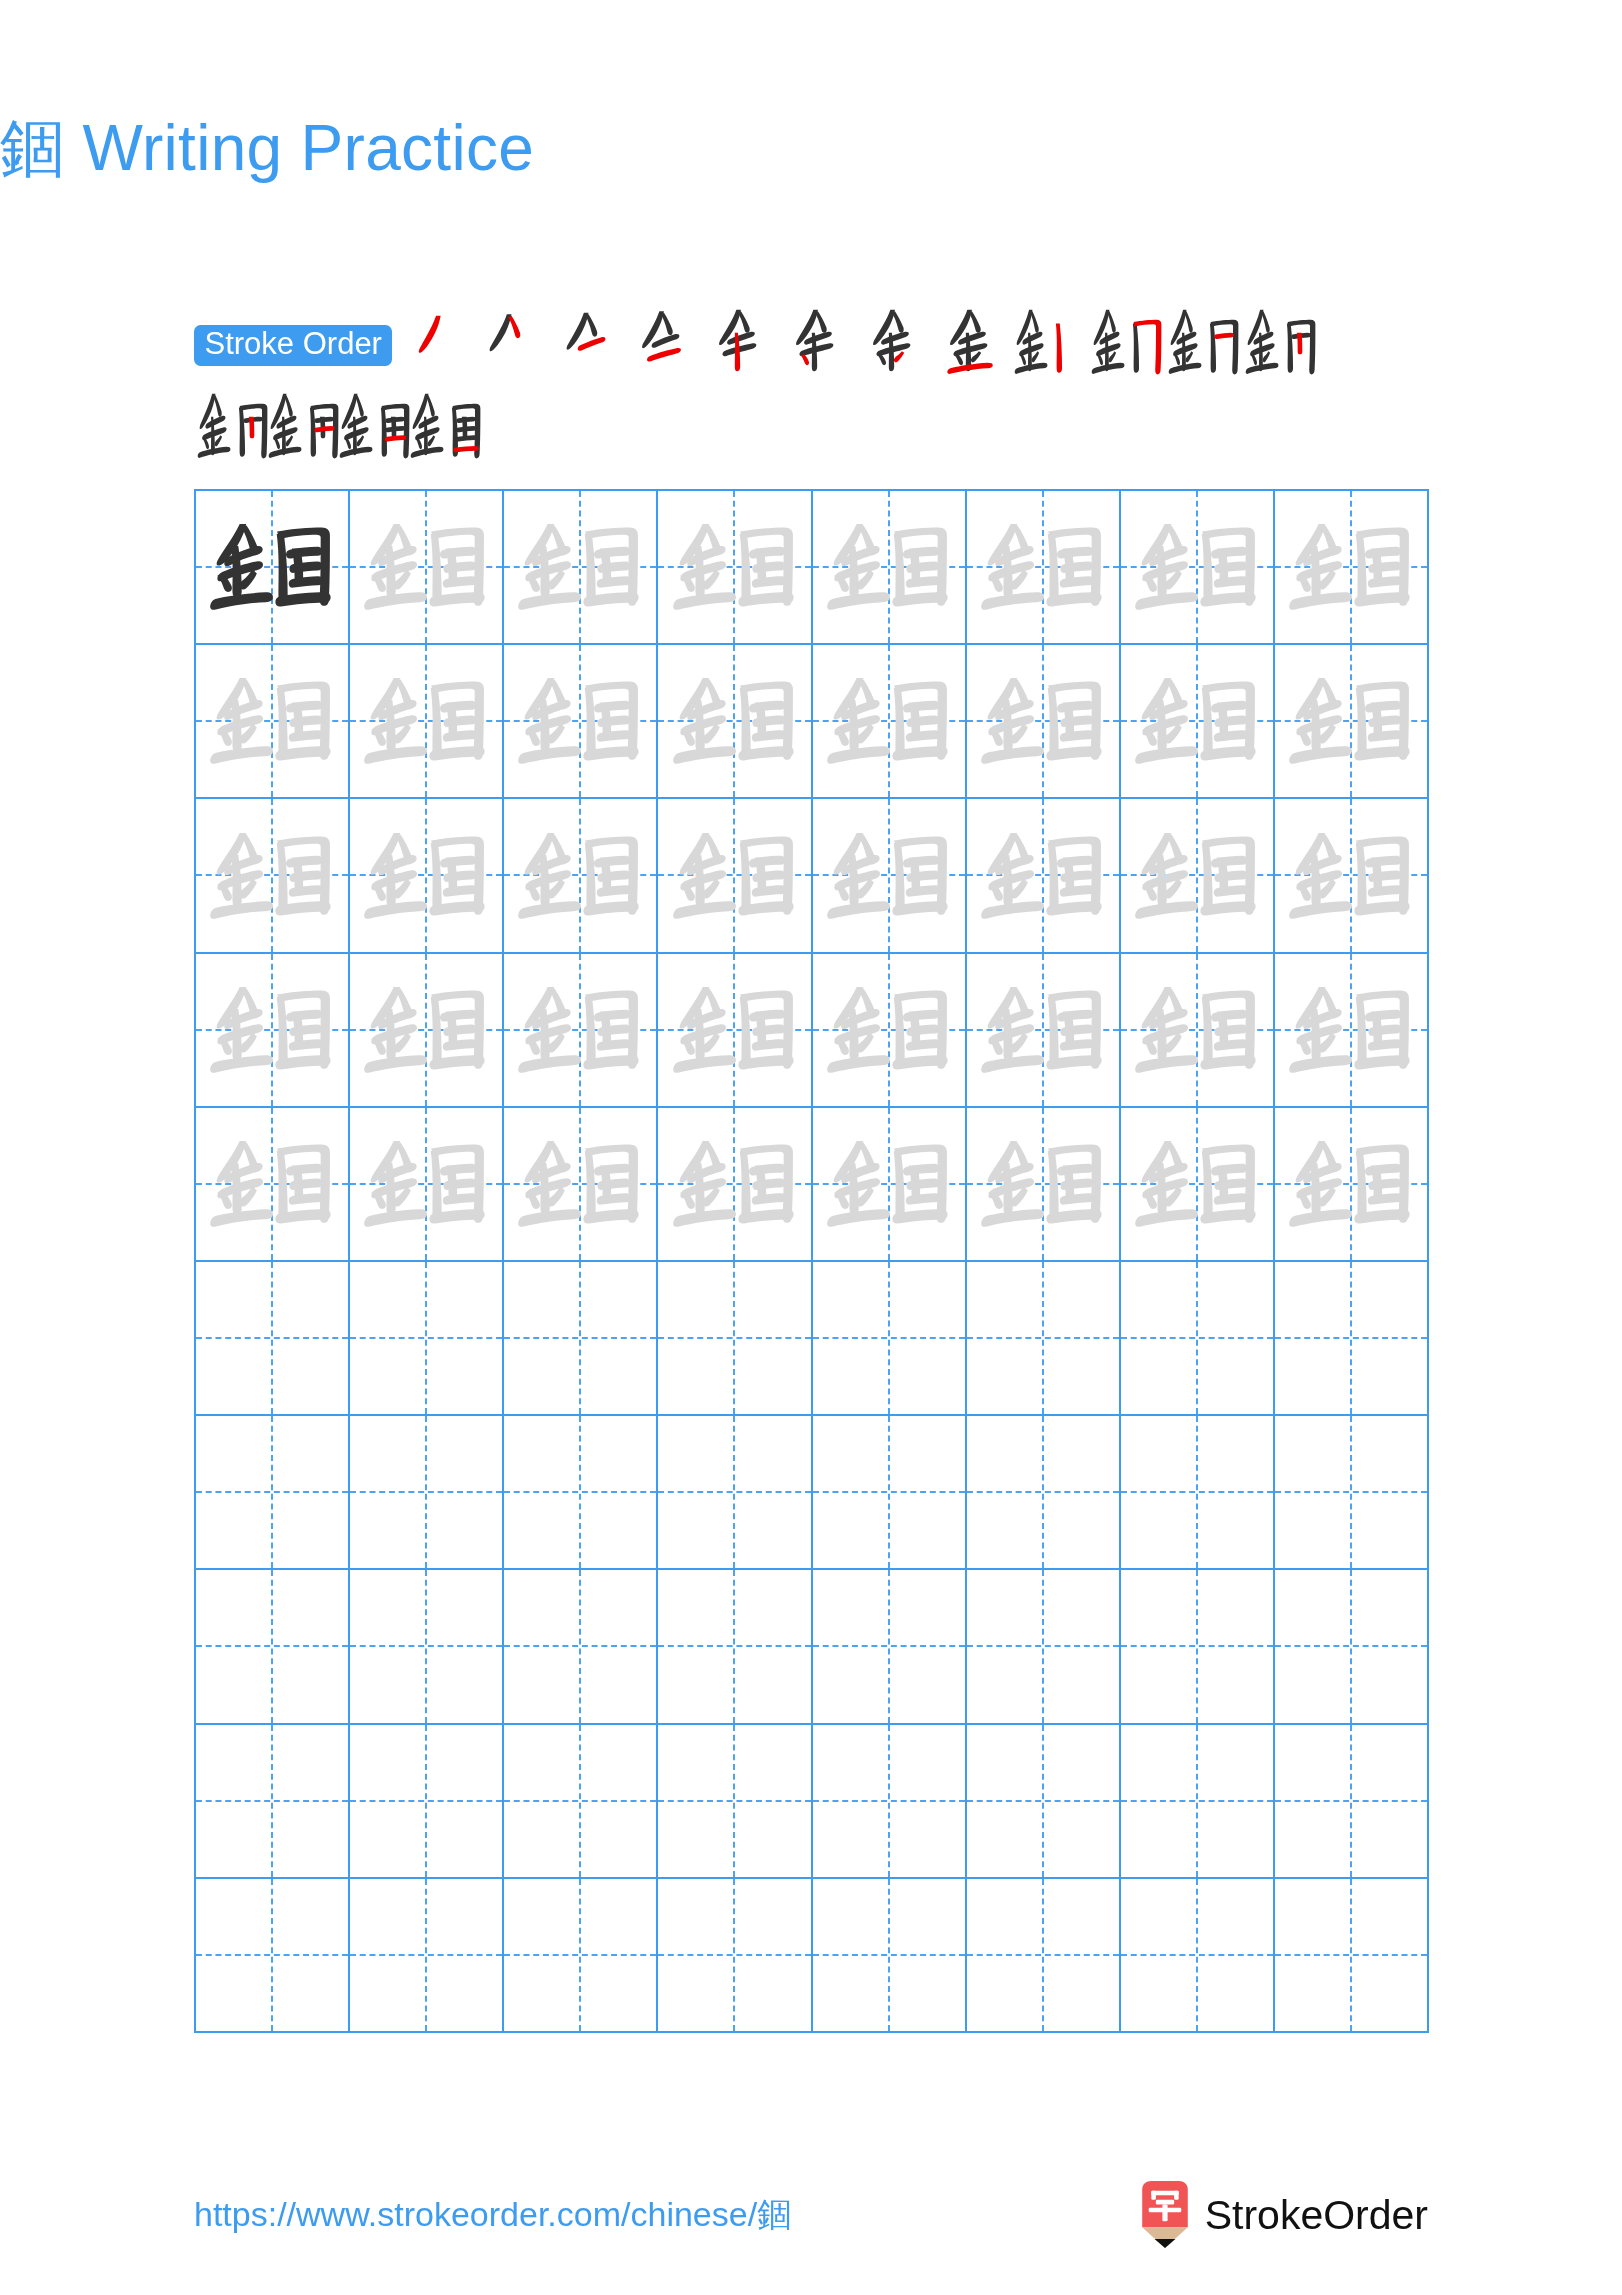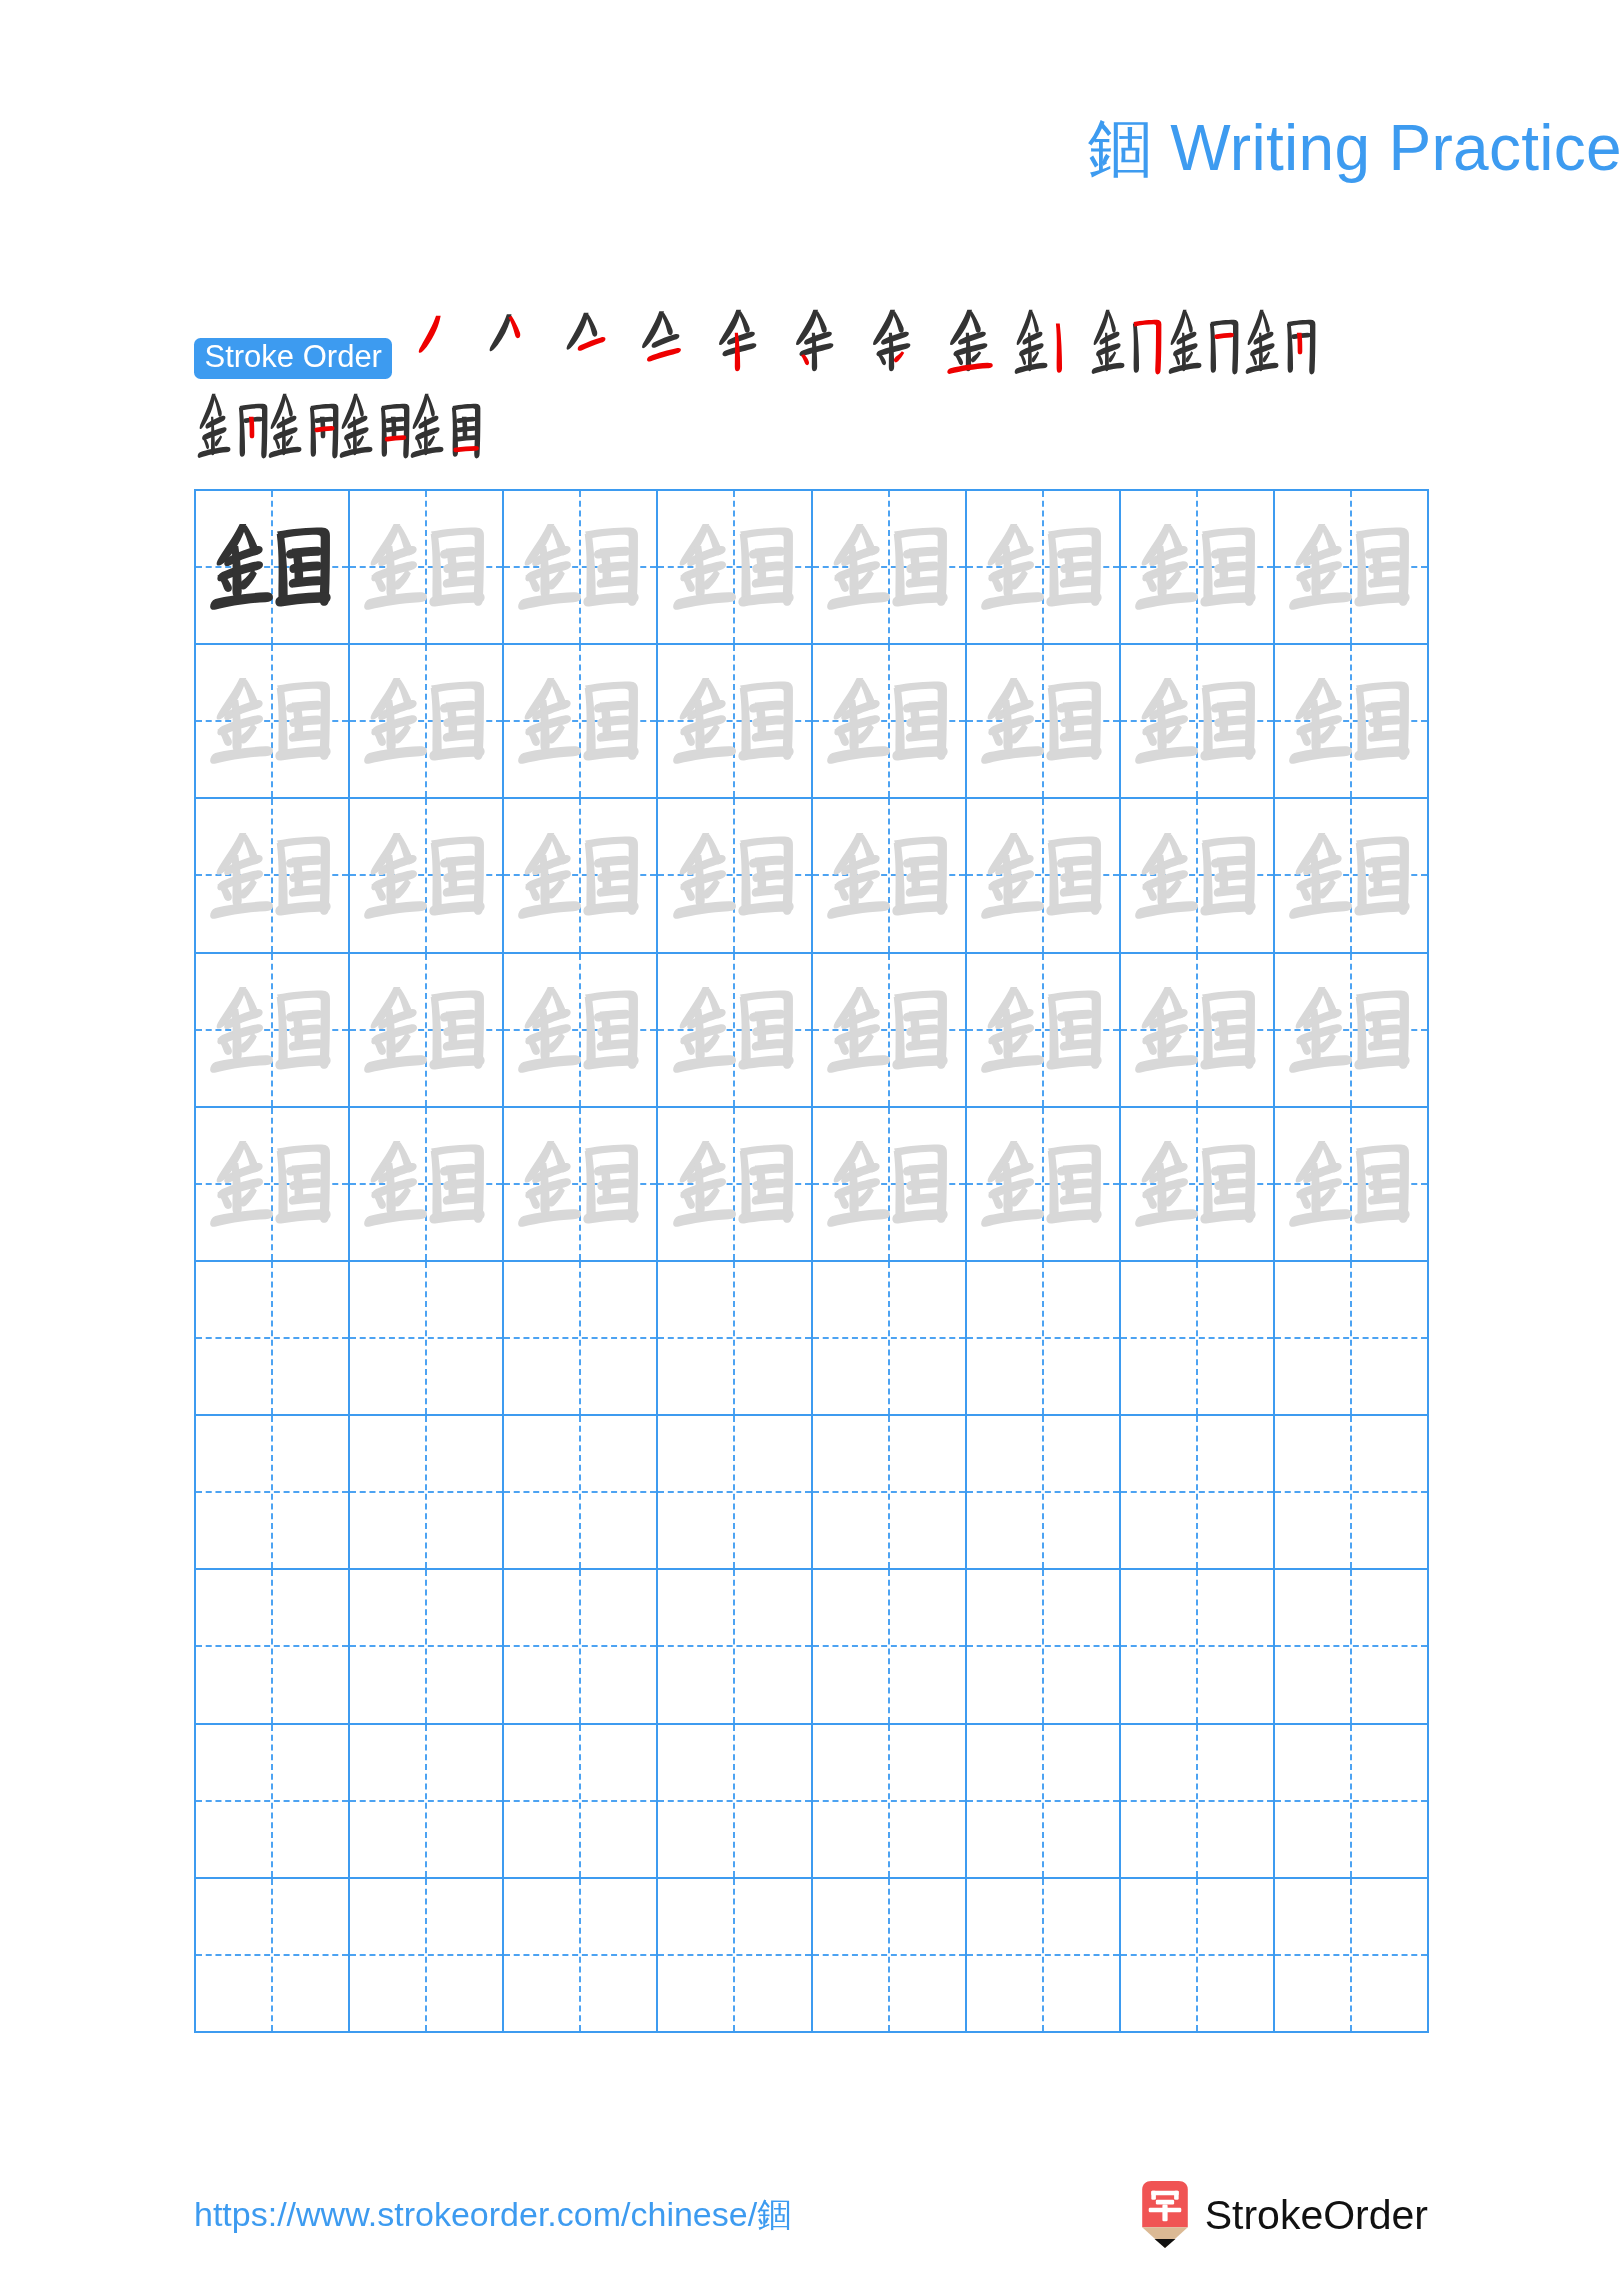--- a/index.html
+++ b/index.html
@@ -14,41 +14,41 @@
     position: relative;
     overflow: hidden;
   }
 
   
   .page-title {
     position: absolute;
     top: 105px;
     left: 0;
     width: 100%;
-    text-align: right;
+    text-align: left;
     font-size: 64px;
     font-weight: 400;
     color: #3d9bf0;
     letter-spacing: 0.3px;
     white-space: nowrap;
   }
   .page-title .han {
     font-family: "DejaVu Sans", sans-serif;
   }
 
   
   .stroke-section {
     position: absolute;
     top: 302px;
     left: 194px;
     width: 1237px;
   }
   .stroke-line {
     display: flex;
-    align-items: flex-end;
+    align-items: center;
     flex-wrap: nowrap;
   }
   .stroke-line.second {
     margin-top: 6.5px;
     padding-left: 1.3px;
   }
   .so-badge {
     display: inline-flex;
     align-items: center;
     justify-content: center;

